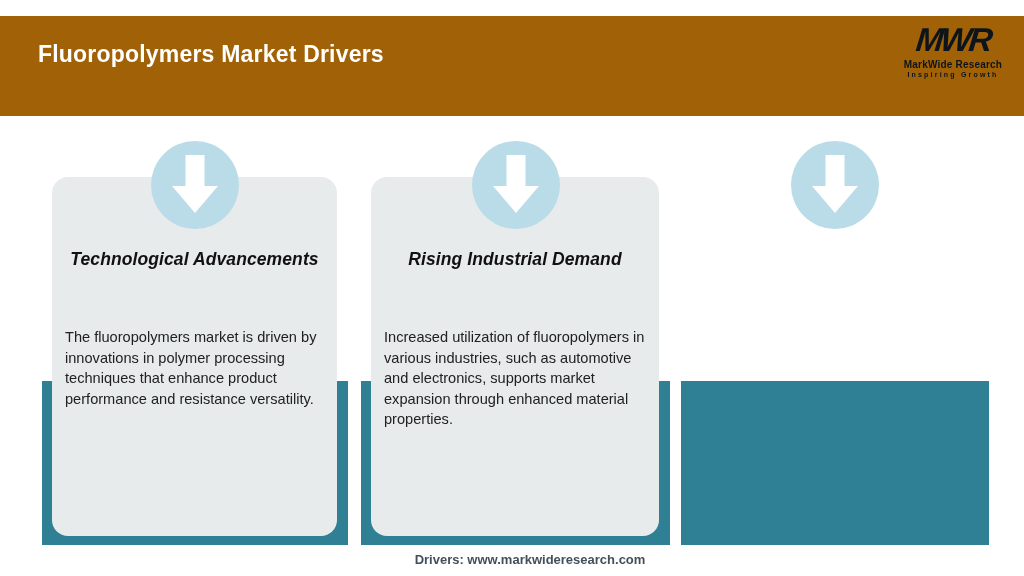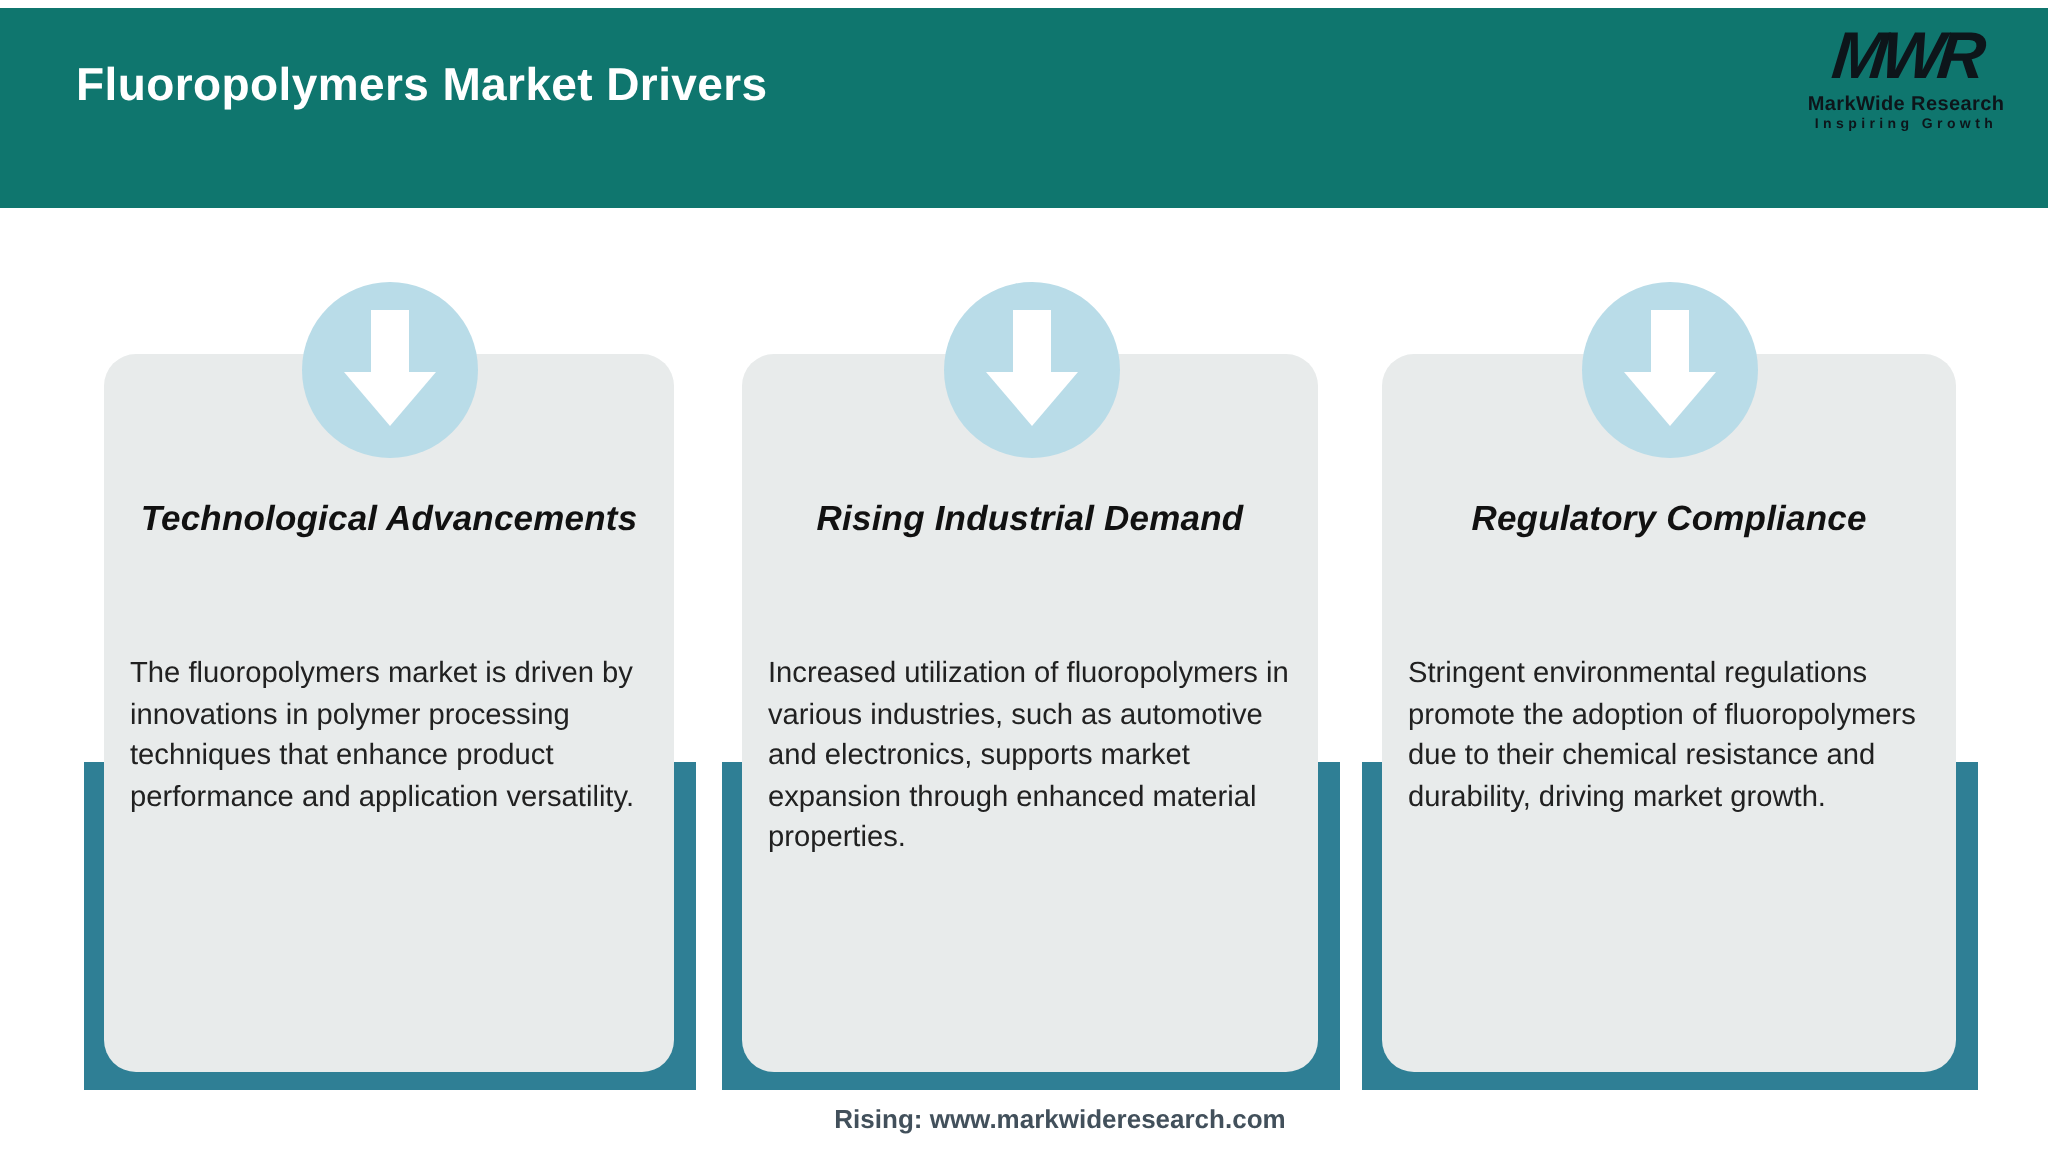--- a/index.html
+++ b/index.html
@@ -3,22 +3,22 @@
 <meta charset="utf-8">
 <style>
   * { margin: 0; padding: 0; box-sizing: border-box; }
   html, body { width: 1024px; height: 576px; }
   body { font-family: "Liberation Sans", sans-serif; background: #ffffff; overflow: hidden; }
 
   .page { position: relative; width: 1024px; height: 576px; background: #ffffff; }
 
   
   .header {
-    position: absolute; left: 0; top: 4px; width: 1024px; height: 100px;
-    background: #0f766e;
+    position: absolute; left: 0; top: 16px; width: 1024px; height: 100px;
+    background: #a16207;
   }
   .header-title {
     position: absolute; left: 38px; top: 25px;
     color: #ffffff; font-size: 23px; font-weight: 700; letter-spacing: 0.2px;
   }
   .logo {
     position: absolute; right: 16px; top: 8px; width: 110px; text-align: center;
     color: #0d151a;
   }
   .logo-mark {
@@ -91,21 +91,21 @@
     </div>
   </div>
 
   <div class="group group-1">
     <div class="back-panel"></div>
     <div class="card">
       <div class="card-title">Technological Advancements</div>
       <div class="card-desc">The fluoropolymers market is driven by
 innovations in polymer processing
 techniques that enhance product
-performance and application versatility.</div>
+performance and resistance versatility.</div>
     </div>
     <div class="circle">
       <div class="arrow-stem"></div>
       <div class="arrow-head"></div>
     </div>
   </div>
 
   <div class="group group-2">
     <div class="back-panel"></div>
     <div class="card">
@@ -117,28 +117,21 @@
 properties.</div>
     </div>
     <div class="circle">
       <div class="arrow-stem"></div>
       <div class="arrow-head"></div>
     </div>
   </div>
 
   <div class="group group-3">
     <div class="back-panel"></div>
-    <div class="card">
-      <div class="card-title">Regulatory Compliance</div>
-      <div class="card-desc">Stringent environmental regulations
-promote the adoption of fluoropolymers
-due to their chemical resistance and
-durability, driving market growth.</div>
-    </div>
     <div class="circle">
       <div class="arrow-stem"></div>
       <div class="arrow-head"></div>
     </div>
   </div>
 
-  <div class="source-text">Rising: www.markwideresearch.com</div>
+  <div class="source-text">Drivers: www.markwideresearch.com</div>
 
 </div>
 
 </body></html>

